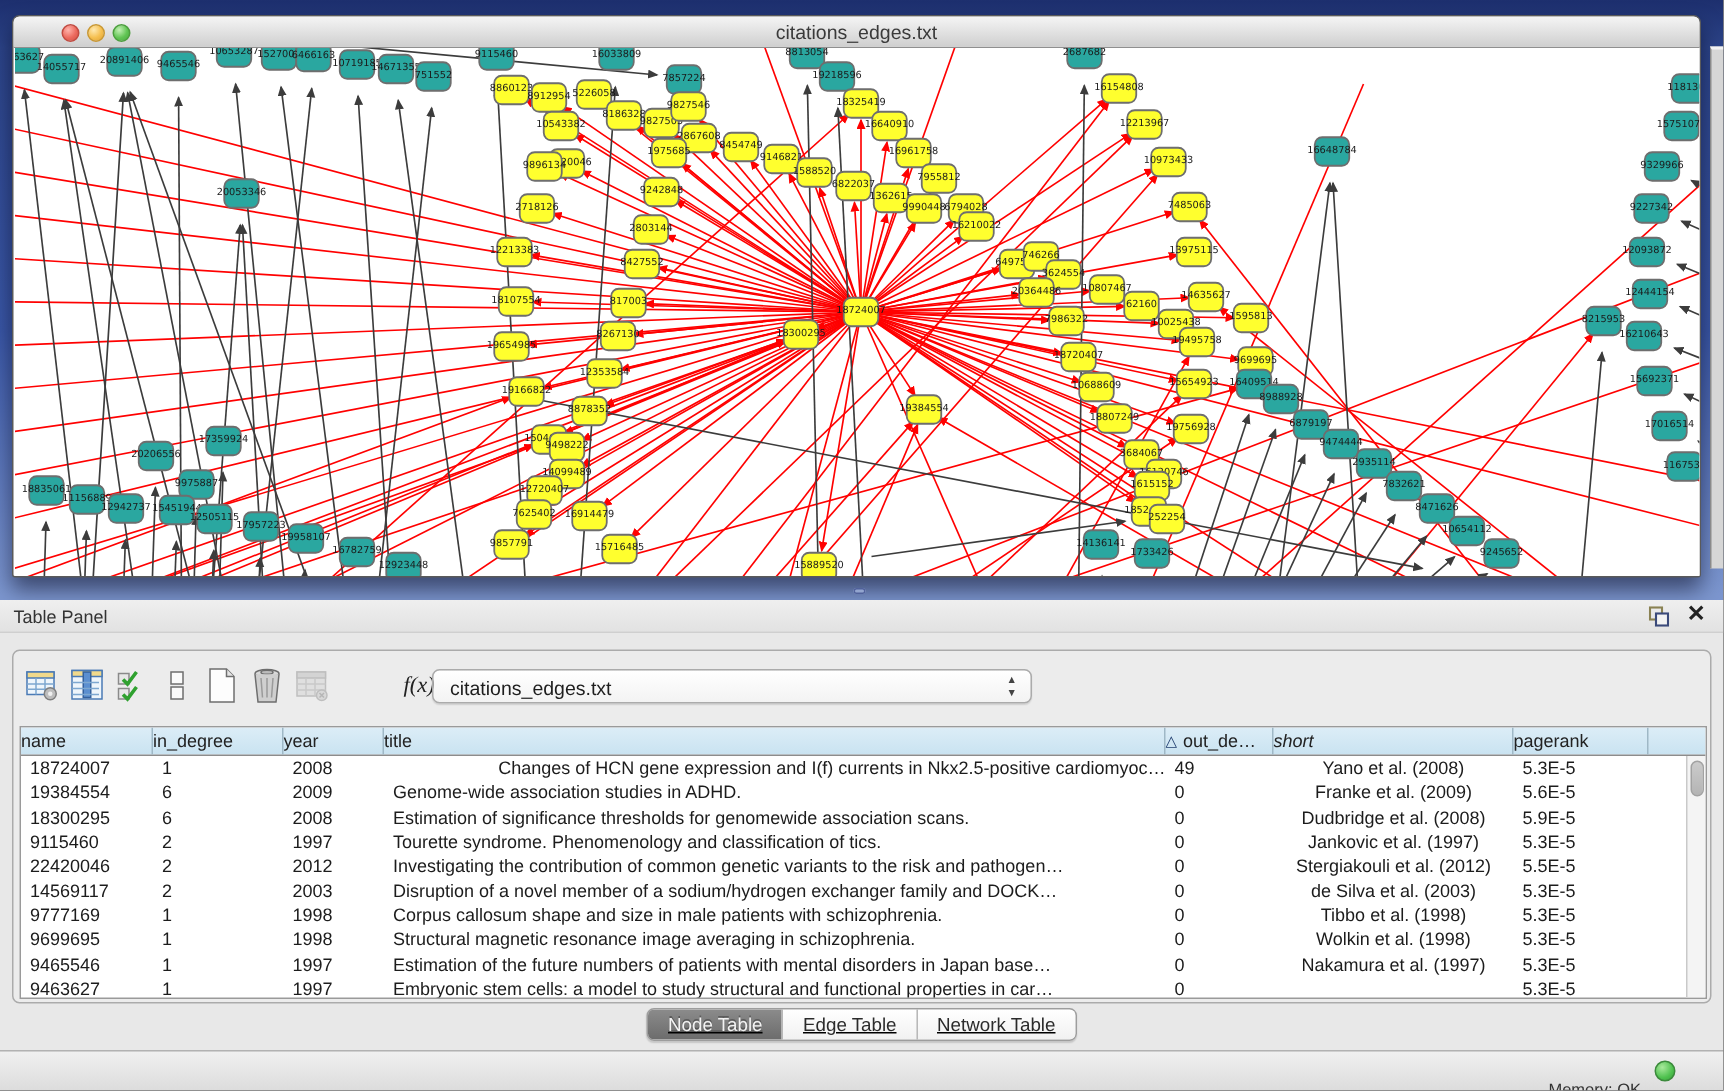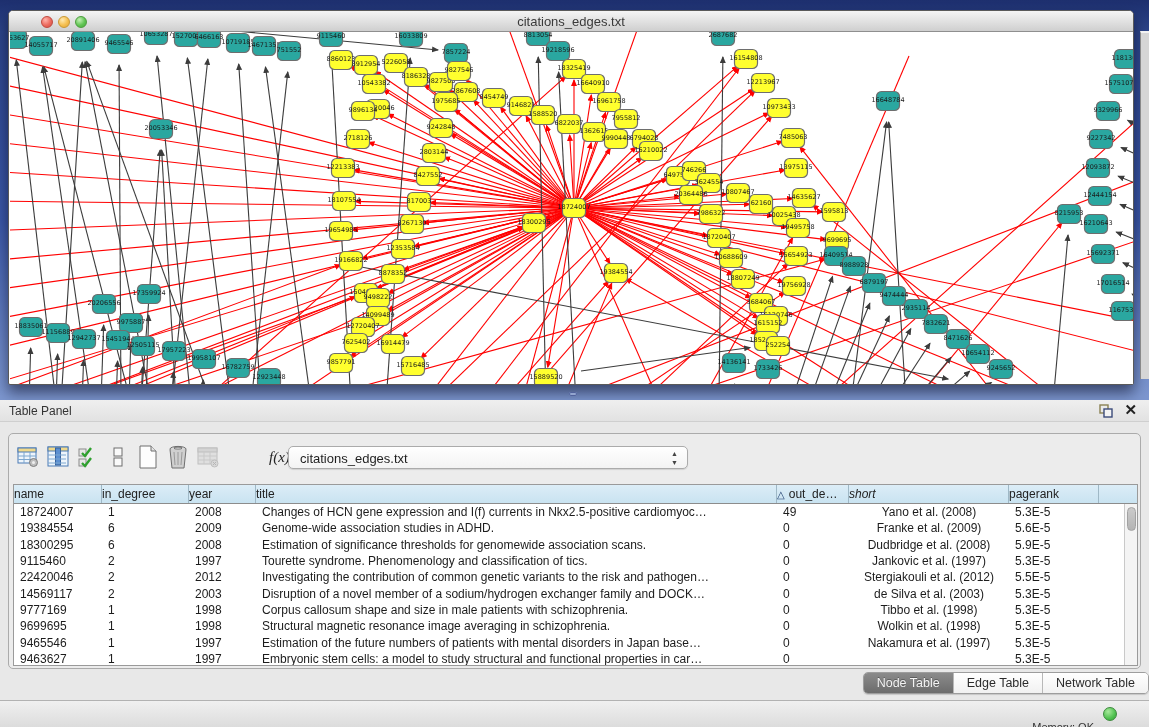--- a/index.html
+++ b/index.html
@@ -56,21 +56,21 @@
       font-size:12px;color:#222;border-right:1px solid #9fb8c6;overflow:hidden;white-space:nowrap;}
   .th .sort-tri{font-size:10px;color:#1f3d6e;margin-right:4px;}
   #tbody{position:absolute;left:0;top:19px;right:13px;bottom:0;}
   .tr{display:flex;height:16.3px;align-items:center;}
   .td{flex:none;font-size:12px;color:#1c1c1c;white-space:nowrap;overflow:hidden;padding-left:6px;}
   .td.center{text-align:center;padding-left:0;}
   #vscroll{position:absolute;right:0;top:19px;width:13px;bottom:0;background:#f4f4f4;border-left:1px solid #c9c9c9;}
   #vthumb{position:absolute;left:1.5px;top:3px;width:9px;height:24px;border-radius:5px;
           background:linear-gradient(180deg,#cbcbcb,#b4b4b4);border:1px solid #a2a2a2;}
 
-  #tab-bar{position:absolute;left:0;top:272px;width:100%;display:flex;justify-content:flex-end;}
+  #tab-bar{position:absolute;left:0;top:272px;width:100%;display:flex;justify-content:center;text-decoration:underline;}
   #segmented{display:flex;height:22px;border:1px solid #9d9d9d;border-radius:5px;overflow:hidden;
              box-shadow:0 1px 1px rgba(0,0,0,.15);}
   .segment{padding:0 13px;display:flex;align-items:center;font-size:12.5px;color:#2b2b2b;
            background:linear-gradient(180deg,#ffffff,#f1f1f1);border-right:1px solid #b8b8b8;cursor:default;}
   .segment:last-child{border-right:none;}
   .segment.active{background:linear-gradient(180deg,#8b8b8b,#6c6c6c);color:#f3f3f3;
                   text-shadow:0 -1px 0 rgba(0,0,0,.3);}
 
   #status-bar{position:absolute;left:0;top:700px;width:1149px;height:27px;
               background:linear-gradient(180deg,#f0f0f0,#dcdcdc);border-top:1px solid #b2b2b2;}
@@ -895,21 +895,21 @@
             </div>
             <div class="th" style="width: 90px;">
               <span>pagerank</span>
             </div>
           </div>
         <div id="tbody">
             <div class="tr">
               <div class="td" style="width: 88px;">18724007</div>
               <div class="td" style="width: 87px;">1</div>
               <div class="td" style="width: 67px;">2008</div>
-              <div class="td" style="width: 521px;">Changes of HCN gene expression and I(f) currents in Nkx2.5-positive cardiomyoc…</div>
+              <div class="td" style="width: 521px; text-align: right;">Changes of HCN gene expression and I(f) currents in Nkx2.5-positive cardiomyoc…</div>
               <div class="td" style="width: 72px;">49</div>
               <div class="td center" style="width: 160px;">Yano et al. (2008)</div>
               <div class="td" style="width: 90px;">5.3E-5</div>
             </div>
             <div class="tr">
               <div class="td" style="width: 88px;">19384554</div>
               <div class="td" style="width: 87px;">6</div>
               <div class="td" style="width: 67px;">2009</div>
               <div class="td" style="width: 521px;">Genome-wide association studies in ADHD.</div>
               <div class="td" style="width: 72px;">0</div>

